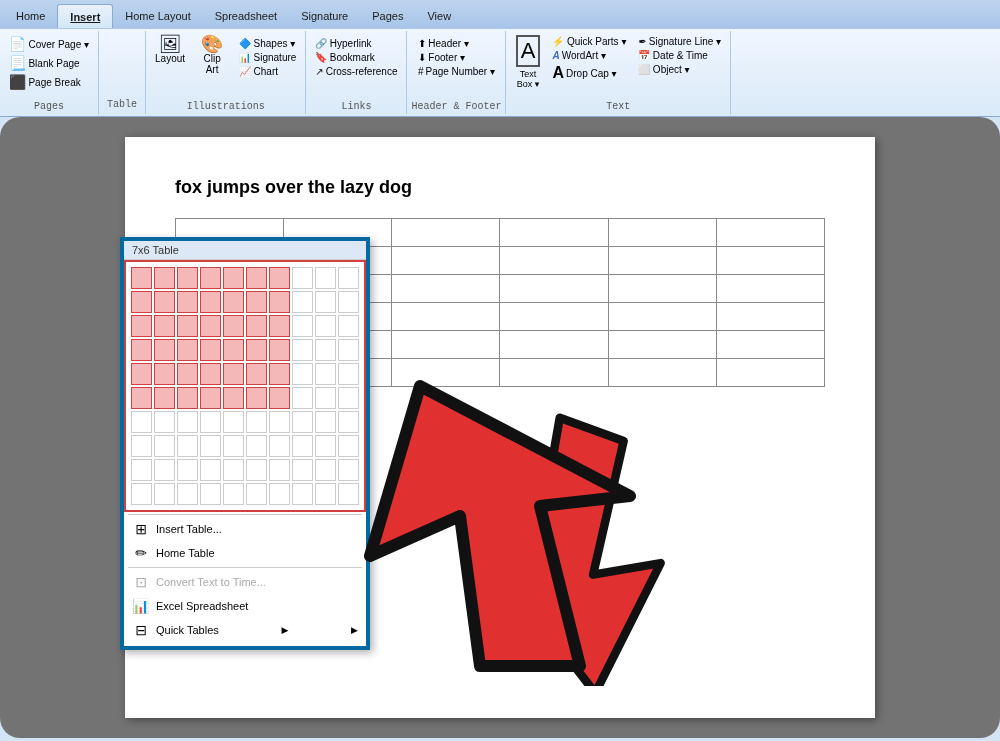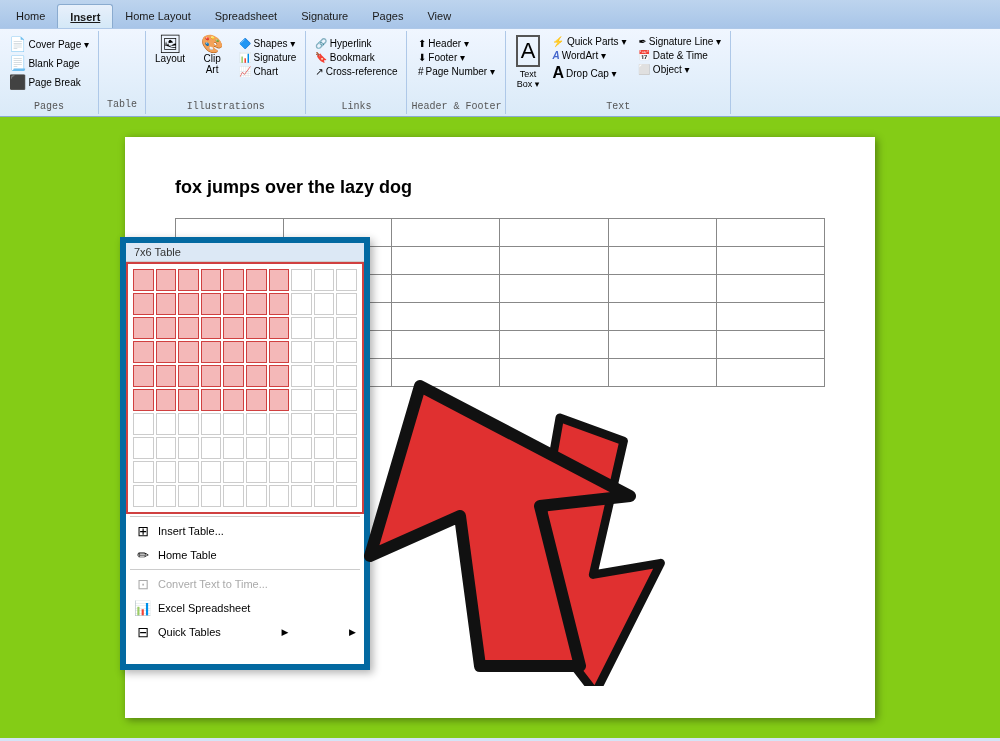--- a/index.html
+++ b/index.html
@@ -123,26 +123,27 @@
       display: flex;
       flex-direction: column;
       align-items: center;
       padding: 4px 6px;
       cursor: pointer;
       min-width: 50px;
     }
 
     
     .doc-area {
-      background: #84cc16;
+      background: #737373;
       display: flex;
       justify-content: center;
       padding: 20px;
       height: calc(741px - 120px);
       position: relative;
+      border-radius: 20px;
     }
 
     .page {
       background: white;
       width: 750px;
       min-height: 500px;
       box-shadow: 2px 2px 8px rgba(0,0,0,0.4);
       padding: 40px 50px;
       position: relative;
     }
@@ -166,25 +167,25 @@
       height: 28px;
       width: 120px;
     }
 
     
     .dropdown-menu {
       position: absolute;
       top: 120px;
       left: 120px;
       background: white;
-      border: 6px solid #0369a1;
+      border: 4px solid #0369a1;
       box-shadow: 3px 3px 8px rgba(0,0,0,0.3);
       z-index: 100;
       width: 250px;
-      padding-bottom: 20px;
+      padding-bottom: 4px;
     }
 
     .grid-label {
       background: #dce8f5;
       padding: 3px 8px;
       font-size: 11px;
       color: #333;
       border-bottom: 1px solid #ccc;
     }
 

